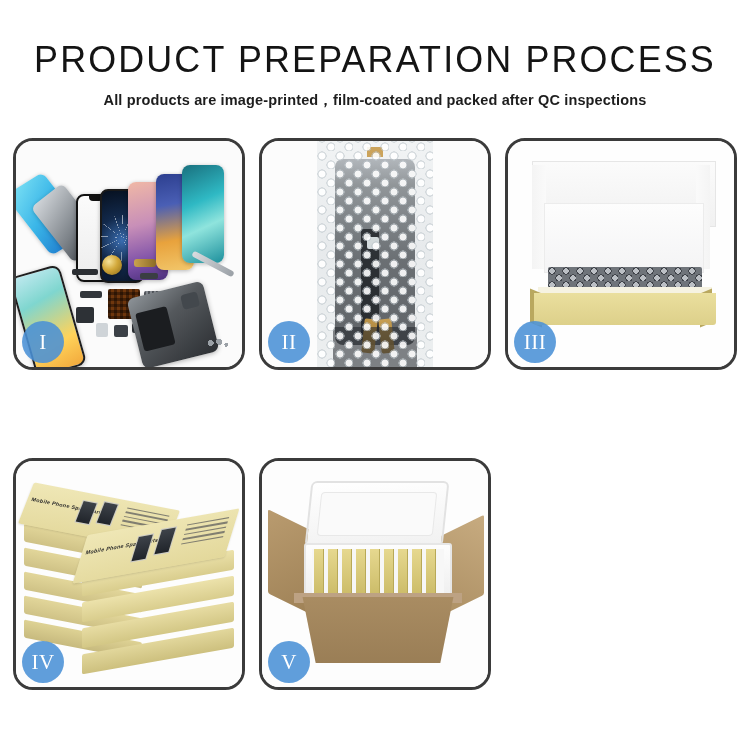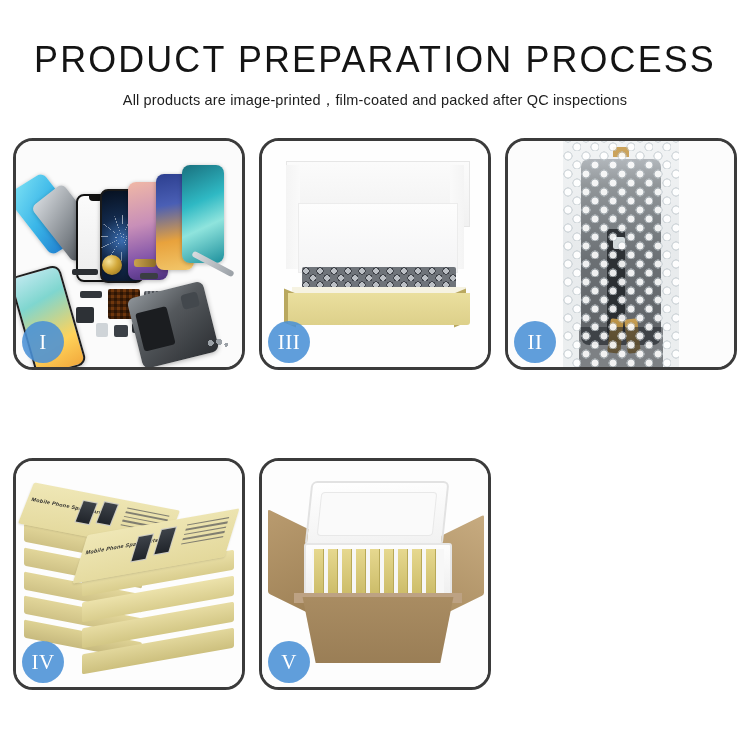--- a/index.html
+++ b/index.html
@@ -19,21 +19,21 @@
     font-weight: 400;
     color: #141414;
     letter-spacing: 2.2px;
     line-height: 44px;
     transform: scaleX(0.97);
   }
   .subtitle {
     margin-top: 9px;
     font-family: "Liberation Sans", sans-serif;
     font-size: 14.5px;
-    font-weight: 400;
+    font-weight: 700;
     color: #1d1d1d;
     letter-spacing: 0.15px;
   }
 
   
   .grid {
     position: absolute;
     left: 13px; top: 138px;
     width: 724px; height: 552px;
     display: grid;
@@ -403,48 +403,48 @@
         <div class="prt f9"></div>
         <div class="prt f10"></div>
         <div class="intern"></div>
         <div class="tweez"></div>
         <div class="screws"></div>
       </div>
       <div class="badge">I</div>
     </div>
 
     <div class="panel">
-      <div class="panel-inner p3">
-        <div class="b3-lidback"></div>
-        <div class="b3-sideL"></div>
-        <div class="b3-sideR"></div>
-        <div class="b3-foam"></div>
-        <div class="b3-bubble"></div>
-        <div class="b3-lip"></div>
-        <div class="b3-frontL"></div>
-        <div class="b3-frontR"></div>
-        <div class="b3-front"></div>
-      </div>
-      <div class="badge">III</div>
-    </div>
-
-    <div class="panel">
       <div class="panel-inner p2">
         <div class="bw-bag">
           <div class="bw-screen"></div>
           <div class="bw-flex"></div>
           <div class="bw-gold1"></div>
           <div class="bw-gold2"></div>
           <div class="bw-gold3"></div>
           <div class="bw-tape"></div>
           <div class="bw-dark"></div>
           <div class="bw-bubbles"></div>
         </div>
       </div>
       <div class="badge">II</div>
+    </div>
+
+    <div class="panel">
+      <div class="panel-inner p3">
+        <div class="b3-lidback"></div>
+        <div class="b3-sideL"></div>
+        <div class="b3-sideR"></div>
+        <div class="b3-foam"></div>
+        <div class="b3-bubble"></div>
+        <div class="b3-lip"></div>
+        <div class="b3-frontL"></div>
+        <div class="b3-frontR"></div>
+        <div class="b3-front"></div>
+      </div>
+      <div class="badge">III</div>
     </div>
 
     <div class="panel">
       <div class="panel-inner p4">
         <div class="stack">
           <div class="sbox sb-l1"></div>
           <div class="sbox sb-l2"></div>
           <div class="sbox sb-l3"></div>
           <div class="sbox sb-l4"></div>
           <div class="sbox sb-l5"></div>

